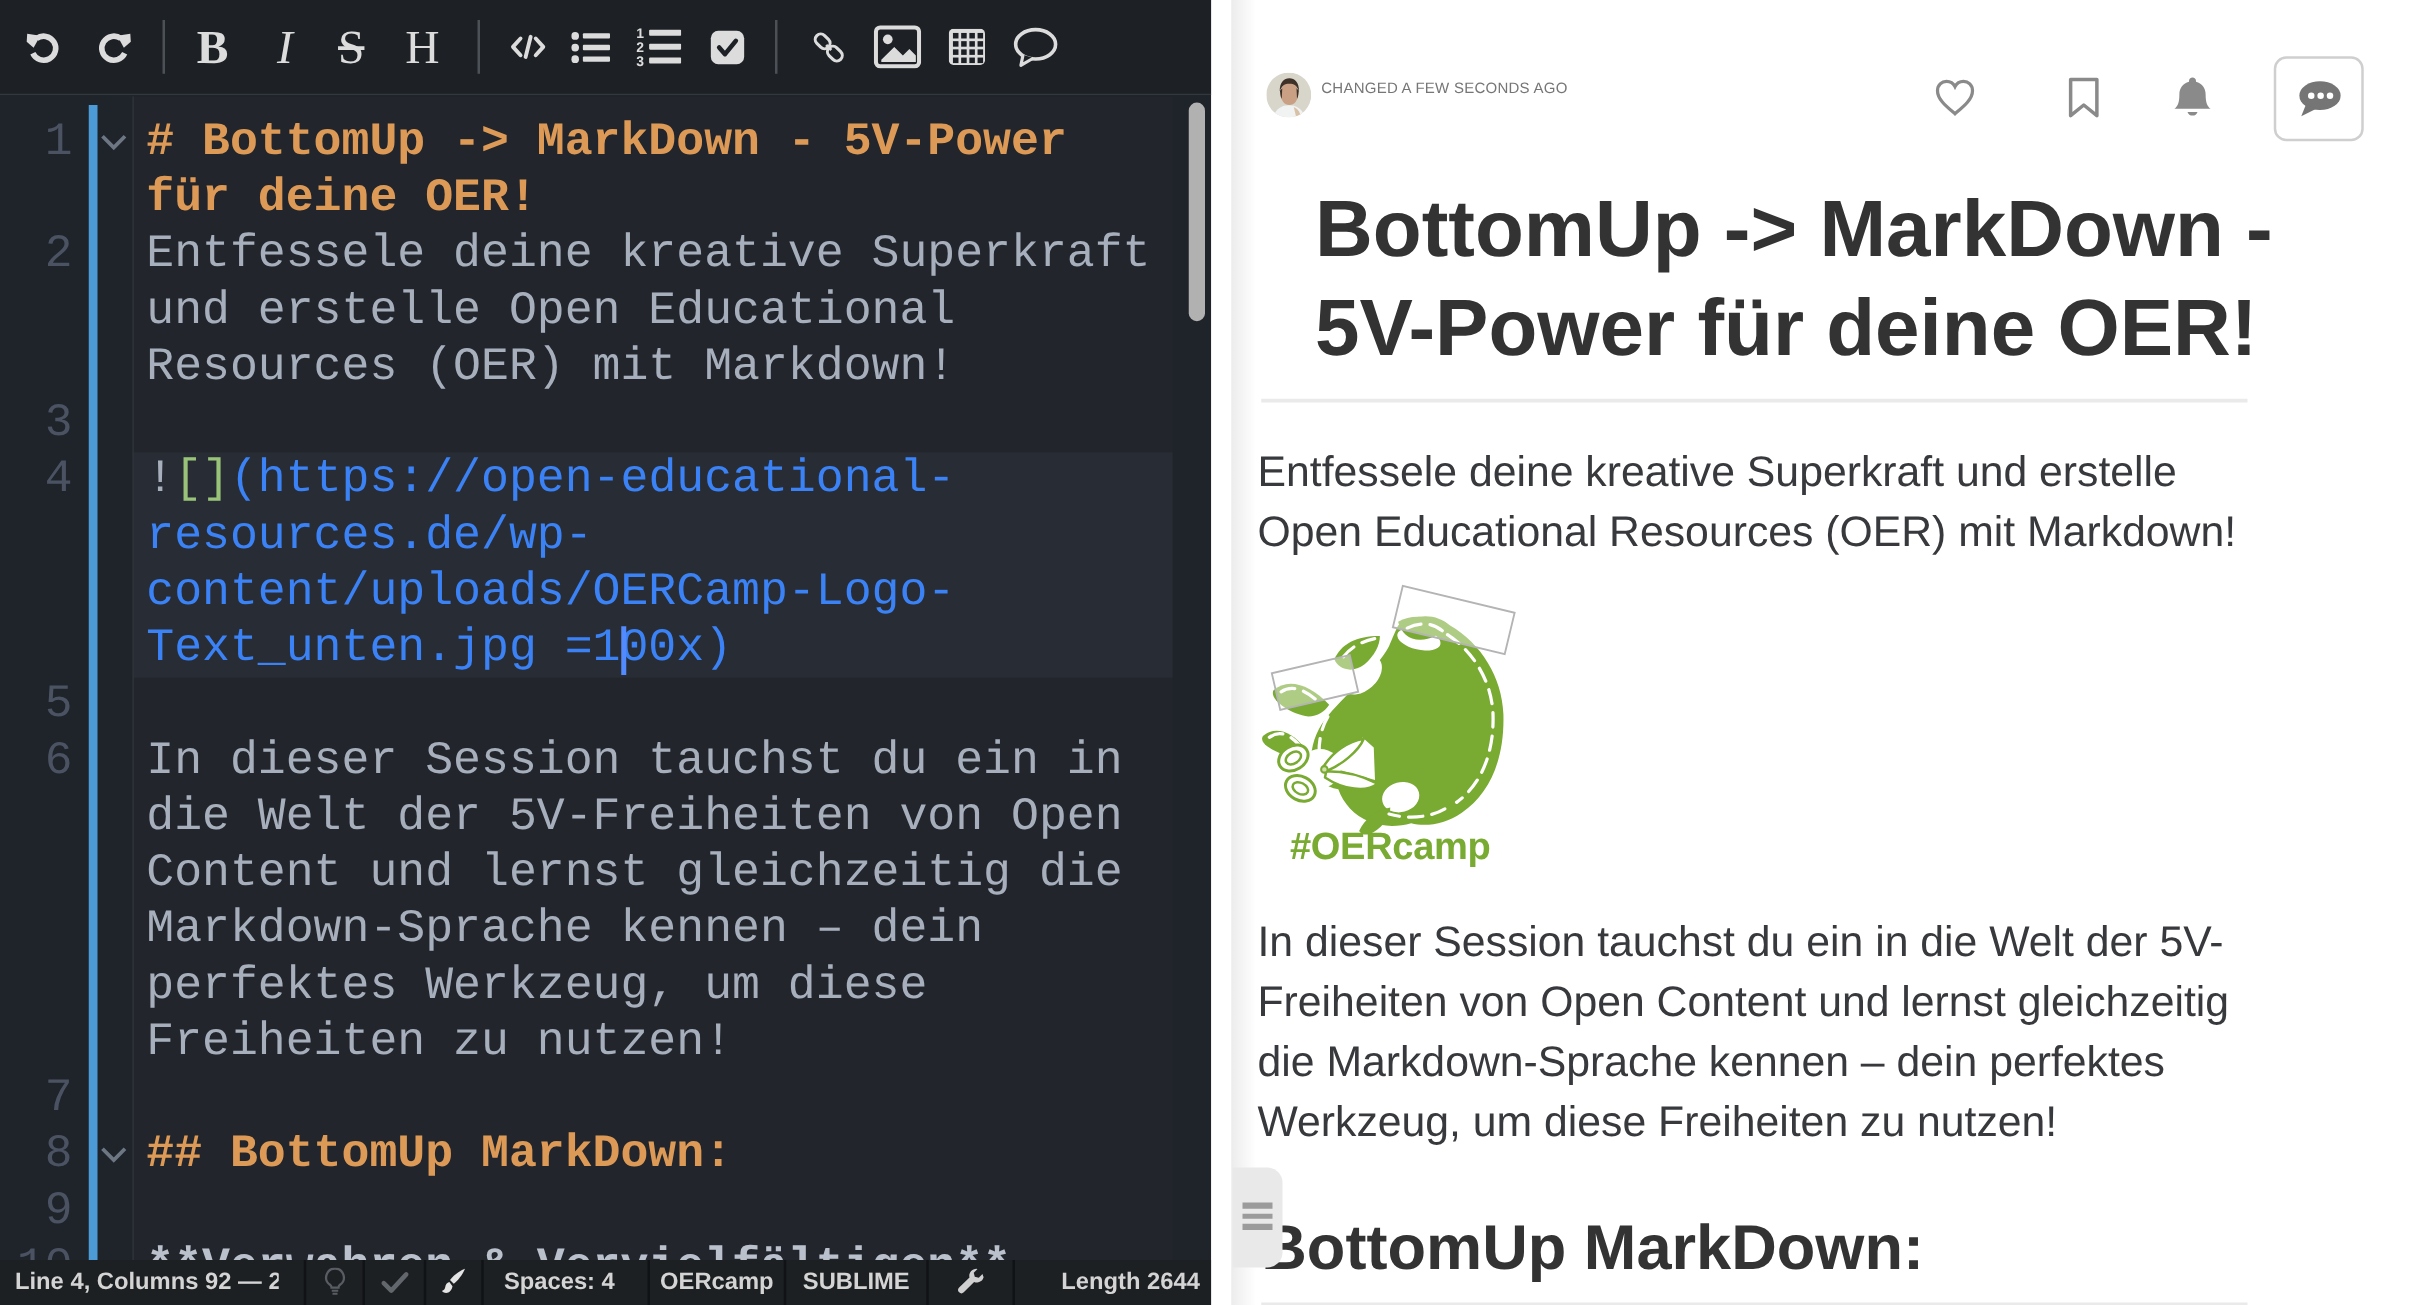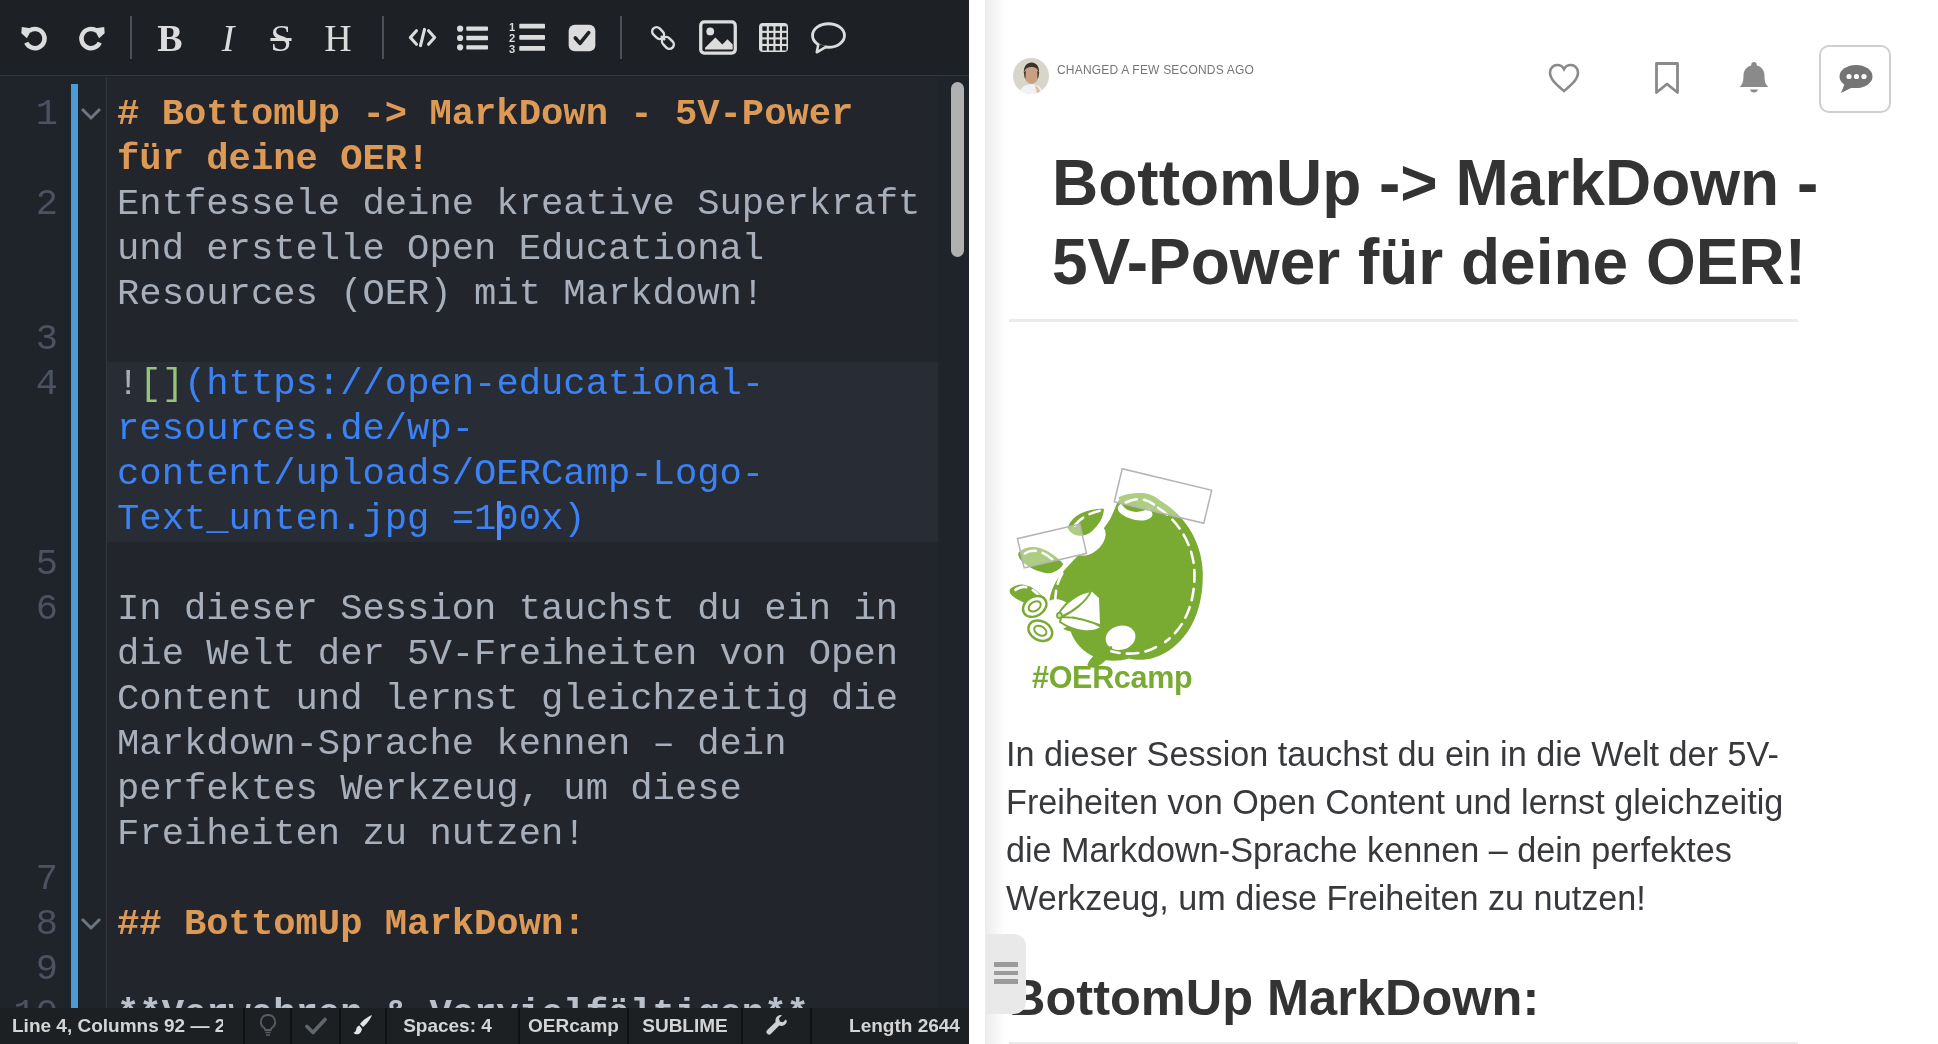--- a/index.html
+++ b/index.html
@@ -302,20 +302,21 @@
     <svg width="40" height="32" viewBox="0 0 40 32">
         <ellipse cx="21" cy="13.5" rx="16.5" ry="11.5" fill="#757575"></ellipse>
         <path d="M10 20 L6 30 L18 24 Z" fill="#757575"></path>
         <circle cx="14" cy="13.5" r="2.6" fill="#fff"></circle>
         <circle cx="21.5" cy="13.5" r="2.6" fill="#fff"></circle>
         <circle cx="29" cy="13.5" r="2.6" fill="#fff"></circle>
       </svg>
   </div>
   <div id="h1">BottomUp -&gt; MarkDown -<br>5V-Power für deine OER!</div>
   <div class="hr" style="top:319px"></div>
+  <div class="para" id="p1" style="top:354px">Entfessele deine kreative Superkraft und erstelle<br>Open Educational Resources (OER) mit Markdown!</div>
 
   <svg id="logo" width="210" height="230" viewBox="0 0 210 230">
     <g transform="translate(-3,-2) scale(1.04)">
     <path fill="#79aa32" d="M 112 36
       C 126 26, 142 27, 152 36
       C 176 50, 192 76, 193 104
       C 194 138, 183 165, 161 180
       C 148 189, 133 191, 122 188
       C 112 191, 100 191, 90 187
       C 78 182, 70 173, 66 162

